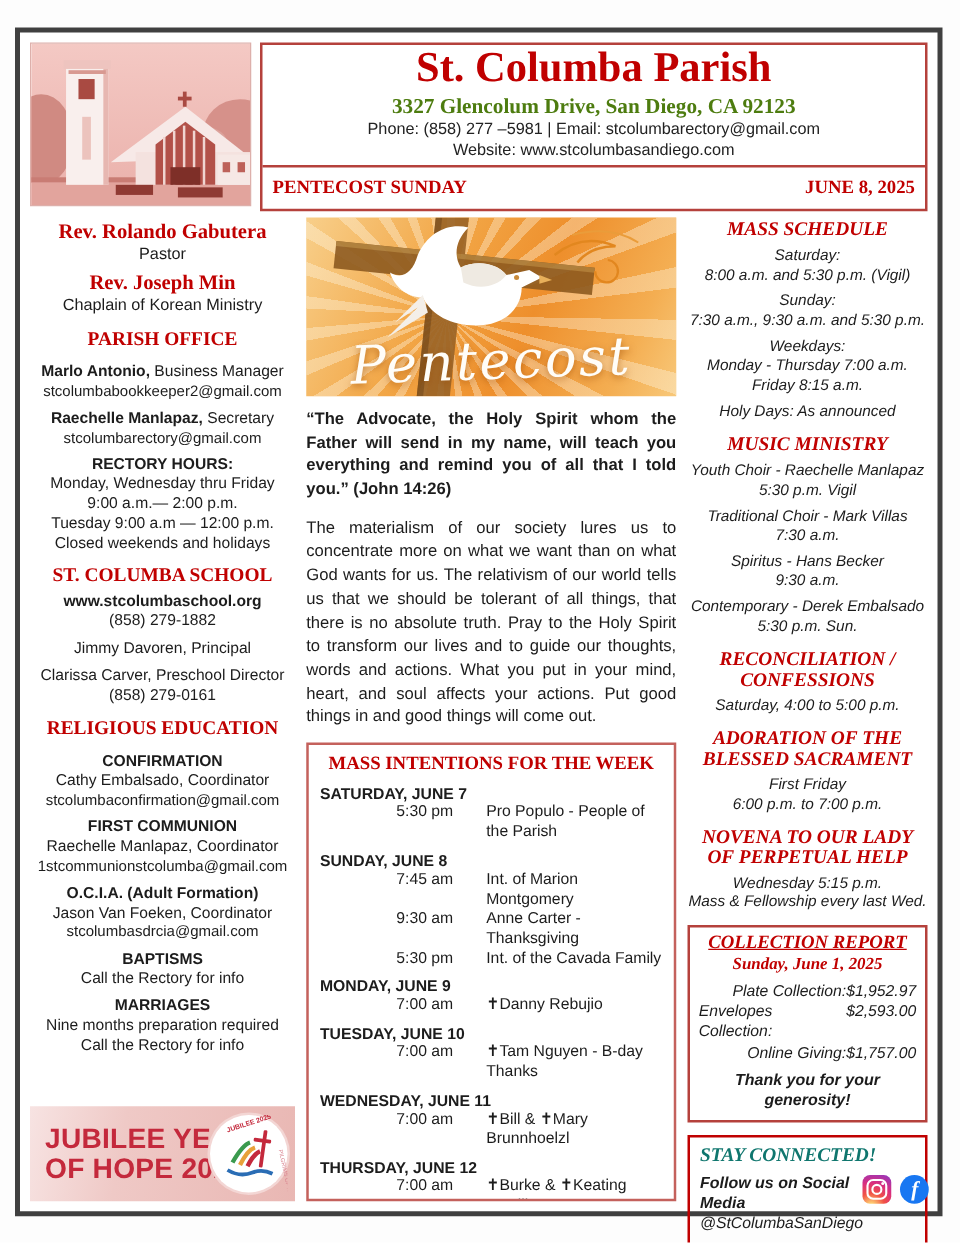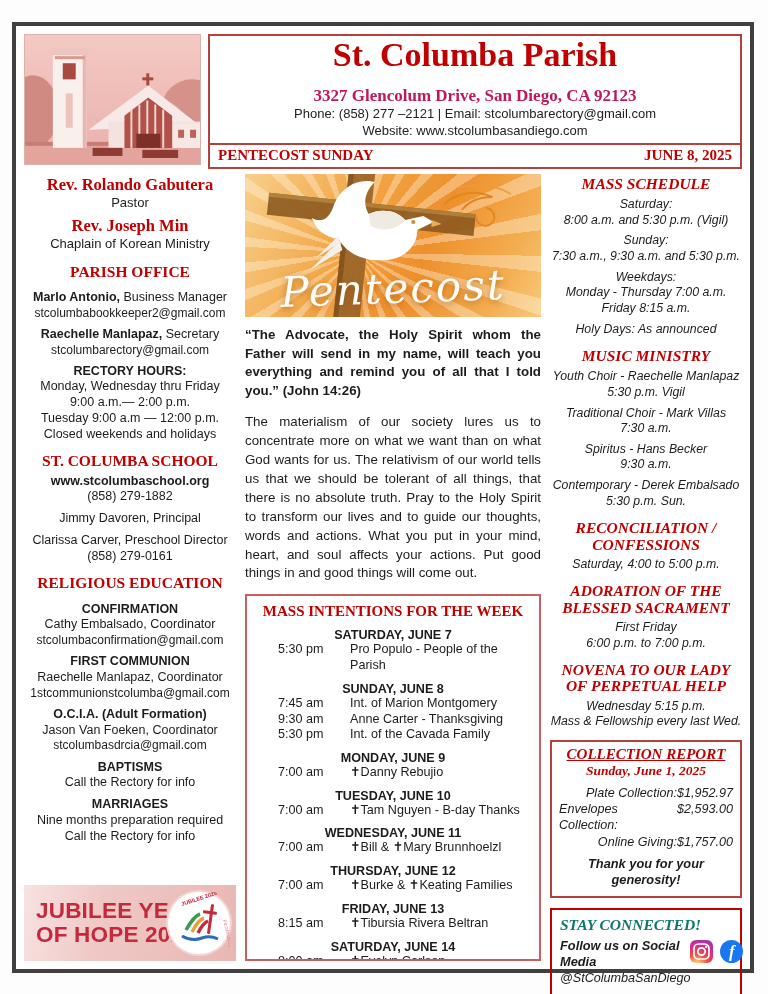--- a/index.html
+++ b/index.html
@@ -13,21 +13,21 @@
     border:4px solid #404040;background:#fff;
     padding:8px 8px 8px 8px;display:flex;flex-direction:column;box-sizing:border-box;
   }
   
   .top{display:flex;gap:7px;height:135px;flex:0 0 auto;}
   .church-photo{width:177px;height:131px;border:1px solid #ddb0ab;box-sizing:border-box;flex:0 0 auto;}
   .church-photo svg{width:100%;height:100%;display:block;}
   .header-box{flex:1;border:2px solid #b5413c;display:flex;flex-direction:column;box-sizing:border-box;}
   .header-main{text-align:center;padding:1px 4px 3px;border-bottom:2px solid #b5413c;}
   .parish-title{margin:0;font-family:"Liberation Serif",serif;font-weight:bold;font-size:34px;line-height:1.08;color:#c00000;}
-  .parish-addr{font-family:"Liberation Serif",serif;font-weight:bold;font-size:17px;color:#be185d;margin-top:12px;}
+  .parish-addr{font-family:"Liberation Serif",serif;font-weight:bold;font-size:17px;color:#4d7c0f;margin-top:1px;}
   .parish-contact{font-size:13px;color:#222;line-height:1.3;}
   .header-band{display:flex;justify-content:space-between;align-items:center;padding:2px 8px;
     font-family:"Liberation Serif",serif;font-weight:bold;font-size:15px;color:#c00000;flex:1;}
   
   .cols{display:flex;gap:9px;margin-top:5px;flex:1;min-height:0;}
   .col-left{width:212px;flex:0 0 auto;text-align:center;font-size:12.5px;line-height:1.26;display:flex;flex-direction:column;}
   .col-center{width:296px;flex:0 0 auto;display:flex;flex-direction:column;}
   .col-right{flex:1;text-align:center;font-size:12.3px;line-height:1.27;min-width:0;font-style:italic;}
   .sec-head{font-family:"Liberation Serif",serif;font-weight:bold;font-size:15.5px;color:#c00000;margin:11px 0 4px;line-height:1.05;}
   .sec-head.first{margin-top:2px;}
@@ -51,23 +51,23 @@
   .pentecost .rays{position:absolute;inset:0;
     background:repeating-conic-gradient(from 0deg at 38% 55%,rgba(255,250,235,.35) 0 5deg,rgba(255,250,235,0) 5deg 13deg);}
   .pentecost svg{position:absolute;inset:0;width:100%;height:100%;}
   .pentecost-word{position:absolute;left:0;right:0;bottom:4px;text-align:center;
     font-family:"DejaVu Serif",serif;font-style:italic;font-size:42px;color:#fffdf8;
     letter-spacing:2px;text-shadow:0 2px 6px rgba(150,70,0,.55);transform:rotate(-2deg);}
   .quote{font-weight:bold;font-size:13.3px;line-height:1.4;text-align:justify;margin:9px 0 0;}
   .reflection{font-size:13.3px;line-height:1.42;text-align:justify;margin-top:13px;}
   .mi-box{border:2px solid #c4615c;margin-top:11px;padding:7px 9px 6px;flex:1;overflow:hidden;box-sizing:border-box;}
   .mi-head{text-align:center;font-family:"Liberation Serif",serif;font-weight:bold;font-size:15px;color:#c00000;margin-bottom:4px;}
-  .mi-day-title{font-weight:bold;font-size:12.6px;margin-top:8px;text-align:center;}
+  .mi-day-title{font-weight:bold;font-size:12.6px;margin-top:8px;}
   .mi-row{display:flex;font-size:12.6px;line-height:1.25;padding-left:22px;}
-  .mi-time{width:72px;flex:0 0 auto;}
+  .mi-time{width:72px;flex:0 0 auto;margin-left:39px;}
   .mi-int{flex:1;}
   .rblock{margin-top:5px;}
   .coll-box{border:2px solid #b5413c;margin-top:10px;padding:4px 7px 7px;box-sizing:border-box;}
   .coll-title{font-family:"Liberation Serif",serif;font-weight:bold;font-size:15px;color:#c00000;text-decoration:underline;line-height:1.1;}
   .coll-date{font-family:"Liberation Serif",serif;font-weight:bold;font-size:13.5px;color:#c00000;margin-bottom:5px;}
   .coll-row{display:flex;justify-content:flex-end;font-size:12.6px;line-height:1.3;text-align:left;}
   .coll-thanks{font-weight:bold;font-size:12.8px;margin-top:6px;}
   .sc-box{border:2px solid #c00000;margin-top:10px;padding:5px 8px 8px;box-sizing:border-box;text-align:left;}
   .sc-head{text-align:left;font-family:"Liberation Serif",serif;font-weight:bold;font-size:15.5px;color:#0f766e;margin-bottom:3px;}
   .sc-row{display:flex;justify-content:space-between;align-items:flex-start;margin-top:4px;}
@@ -121,21 +121,21 @@
         <rect x="154" y="94" width="6" height="8" fill="#bd6159"></rect>
         <rect x="166" y="94" width="6" height="8" fill="#bd6159"></rect>
         <rect x="68" y="112" width="30" height="8" fill="#8f3a33"></rect>
         <rect x="118" y="114" width="36" height="8" fill="#8f3a33"></rect>
       </svg>
     </div>
     <div class="header-box">
       <div class="header-main">
         <h1 class="parish-title">St. Columba Parish</h1>
         <div class="parish-addr">3327 Glencolum Drive, San Diego, CA 92123</div>
-        <div class="parish-contact">Phone: (858) 277 –2121 | Email: stcolumbarectory@gmail.com</div>
+        <div class="parish-contact">Phone: (858) 277 –5981 | Email: stcolumbarectory@gmail.com</div>
         <div class="parish-contact">Website: www.stcolumbasandiego.com</div>
       </div>
       <div class="header-band">
         <span>PENTECOST SUNDAY</span>
         <span>JUNE 8, 2025</span>
       </div>
     </div>
   </div>
 
   <div class="cols">

